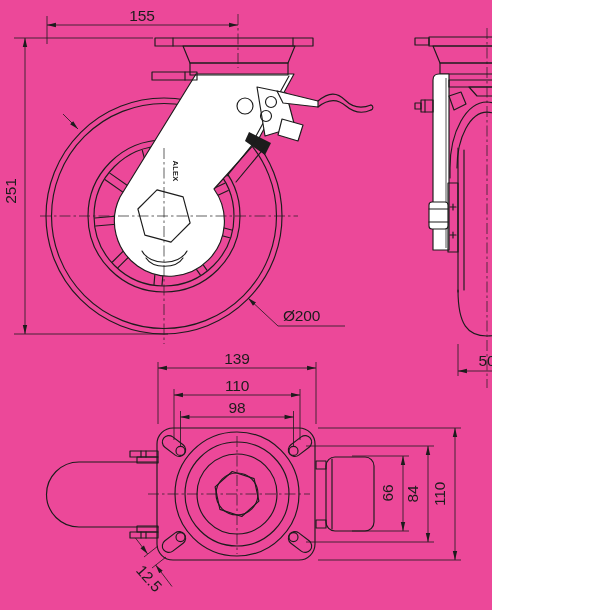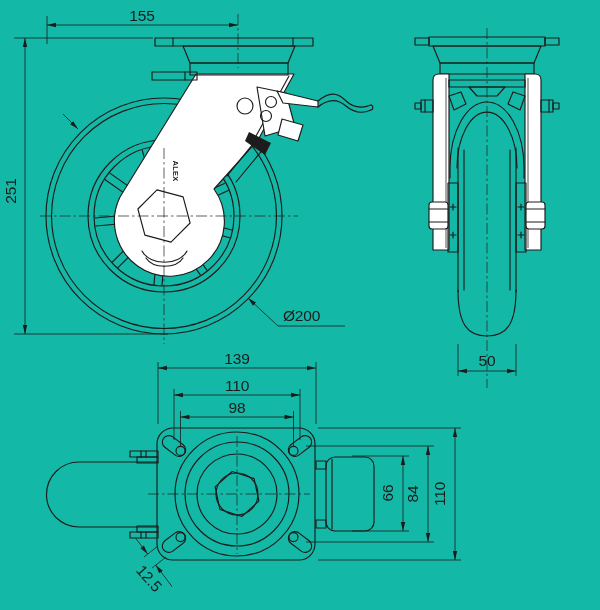--- a/index.html
+++ b/index.html
@@ -1,16 +1,16 @@
 <!DOCTYPE html>
 <html><head>
 <meta charset="utf-8">
 <style>
   html,body{margin:0;padding:0;background:#ffffff;}
-  .page{width:600px;height:610px;background:#14b8a6;overflow:hidden;}
+  .page{width:492px;height:610px;background:#ec4899;overflow:hidden;}
   svg{display:block;font-family:"Liberation Sans", sans-serif;}
   .ln  {stroke:#1c1c1c;stroke-width:1.15;fill:none;stroke-linecap:round;stroke-linejoin:round;}
   .lnf {stroke:#1c1c1c;stroke-width:1.15;fill:#ffffff;stroke-linejoin:round;}
   .thin{stroke:#1c1c1c;stroke-width:0.75;fill:none;}
   .cl  {stroke:#1c1c1c;stroke-width:0.7;fill:none;stroke-dasharray:11 3 2.5 3;}
   .dim {stroke:#1c1c1c;stroke-width:0.8;fill:none;}
   .solid{fill:#1c1c1c;stroke:none;}
   text.dimtxt{font-size:15.5px;fill:#1c1c1c;letter-spacing:-0.2px;}
   text.logo{font-size:7.5px;font-weight:bold;fill:#1c1c1c;letter-spacing:0.2px;}
 </style>

